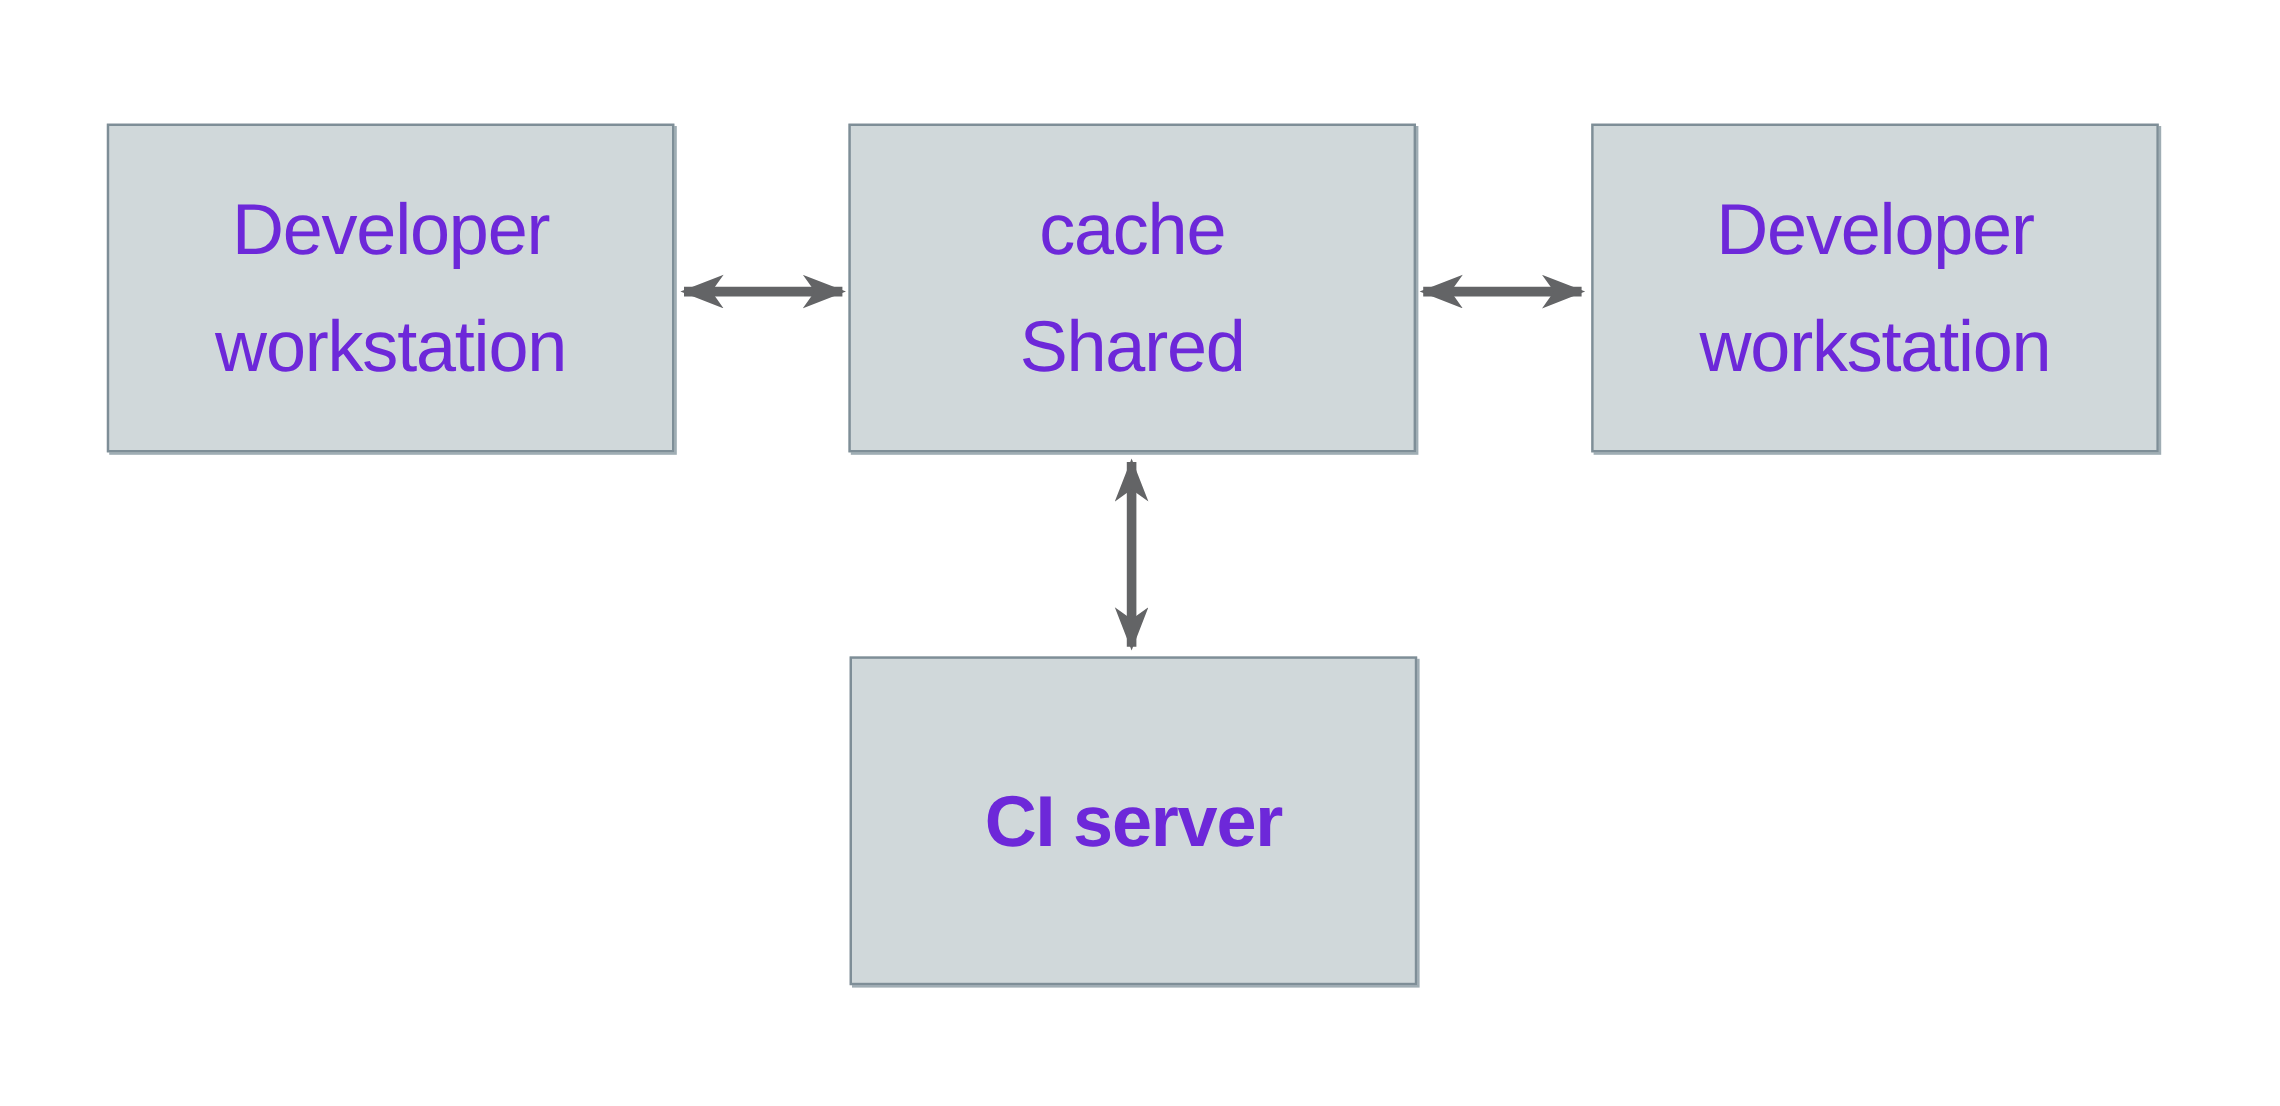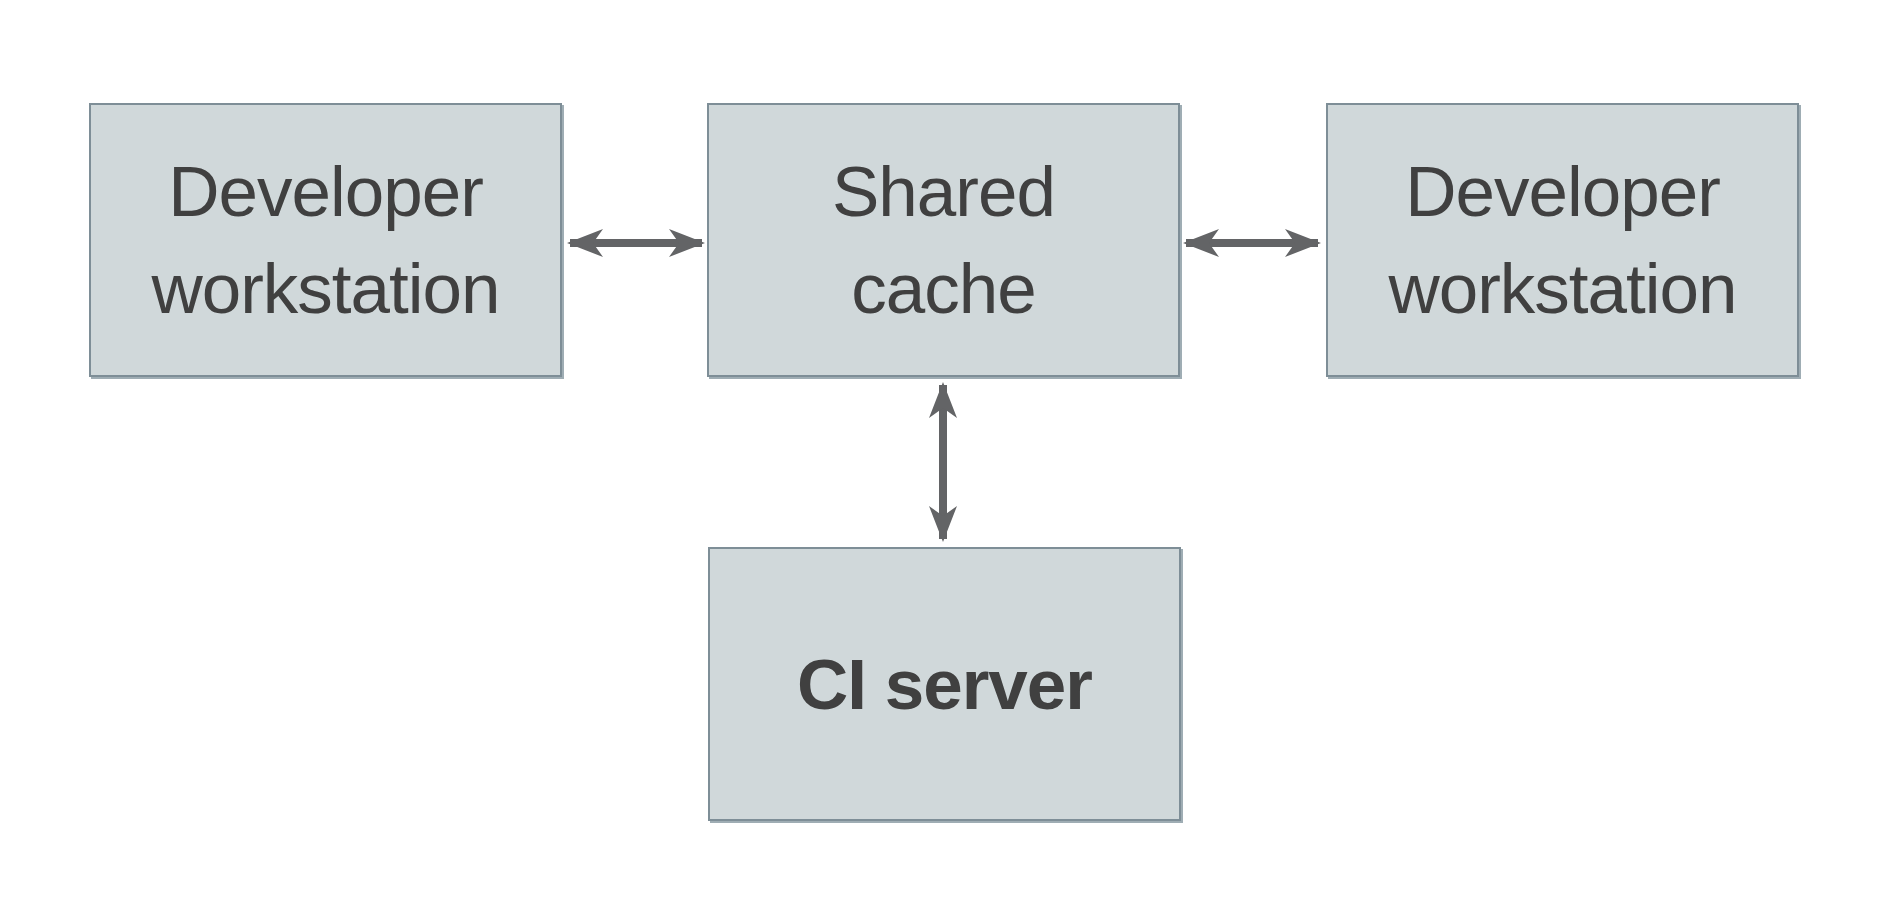--- a/index.html
+++ b/index.html
@@ -24,24 +24,24 @@
     box-shadow: 2px 2px 0 #9fadb4;
     box-sizing: border-box;
     display: flex;
     flex-direction: column;
     align-items: center;
     justify-content: center;
     text-align: center;
   }
   .node .line {
     display: block;
-    font-size: 71px;
+    font-size: 60px;
     line-height: 97px;
     letter-spacing: -1px;
-    color: #404040;
+    color: #6d28d9;
     white-space: nowrap;
   }
   .node-left   { left: 89px;   top: 103px; }
   .node-center { left: 707px;  top: 103px; }
   .node-right  { left: 1326px; top: 103px; }
   .node-ci     { left: 708px;  top: 547px; font-weight: bold; }
   .edges-svg {
     position: absolute;
     left: 0;
     top: 0;
@@ -54,22 +54,22 @@
 <body>
 
 <div class="canvas">
 
   <div class="node node-left">
     <span class="line">Developer</span>
     <span class="line">workstation</span>
   </div>
 
   <div class="node node-center">
+    <span class="line">cache</span>
     <span class="line">Shared</span>
-    <span class="line">cache</span>
   </div>
 
   <div class="node node-right">
     <span class="line">Developer</span>
     <span class="line">workstation</span>
   </div>
 
   <div class="node node-ci">
     <span class="line">CI server</span>
     <span class="line"></span>

